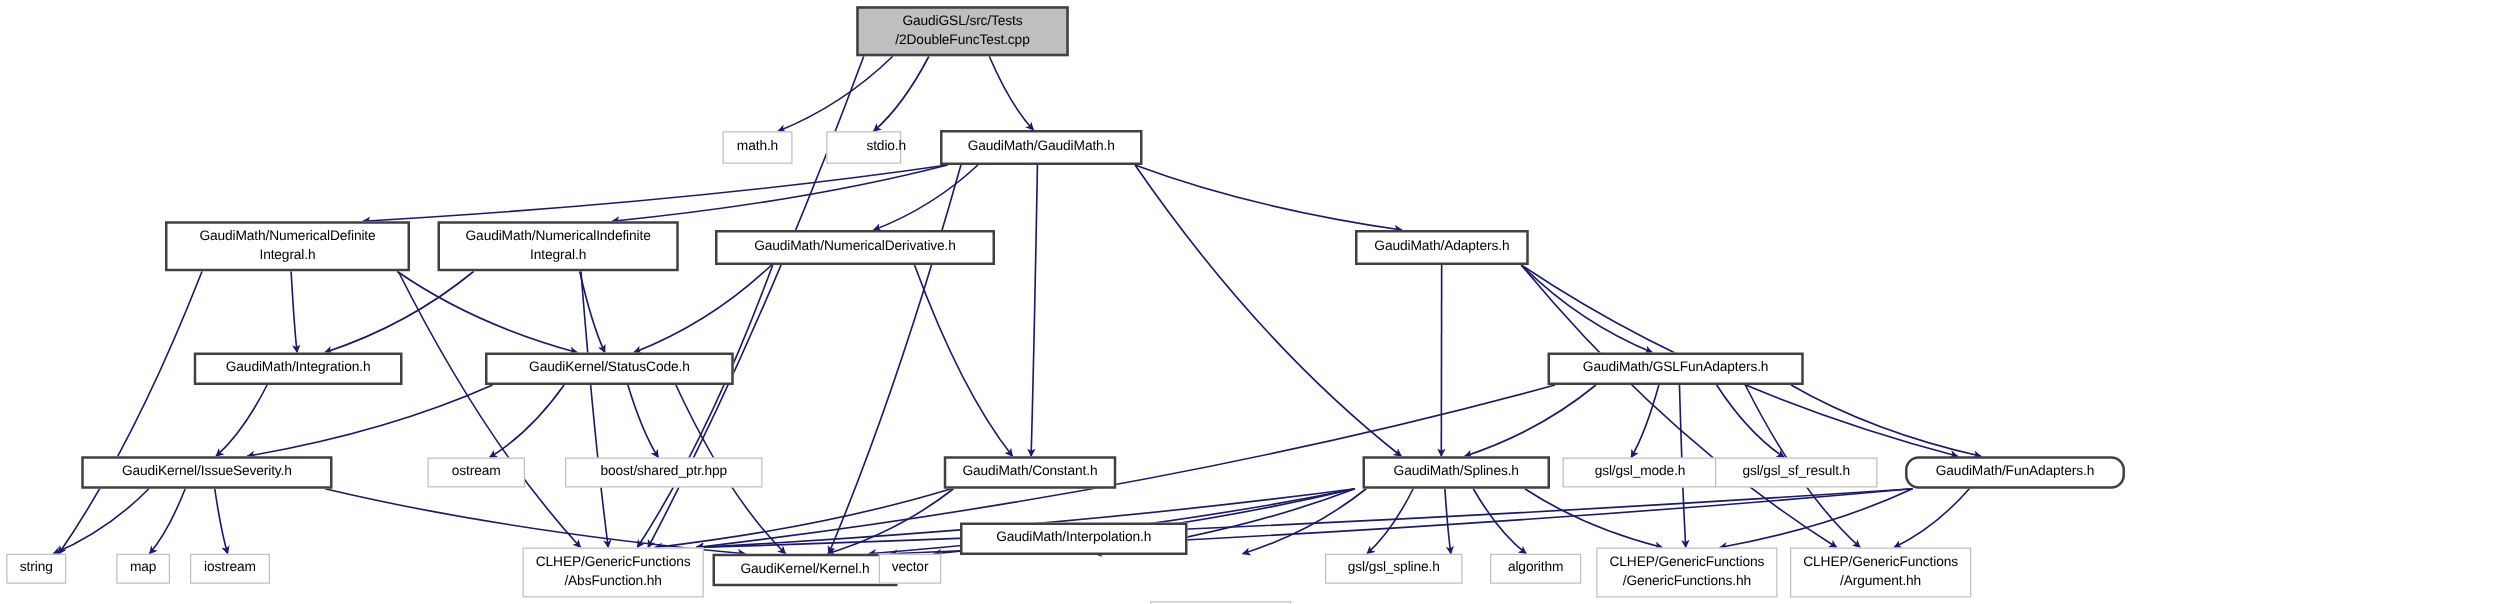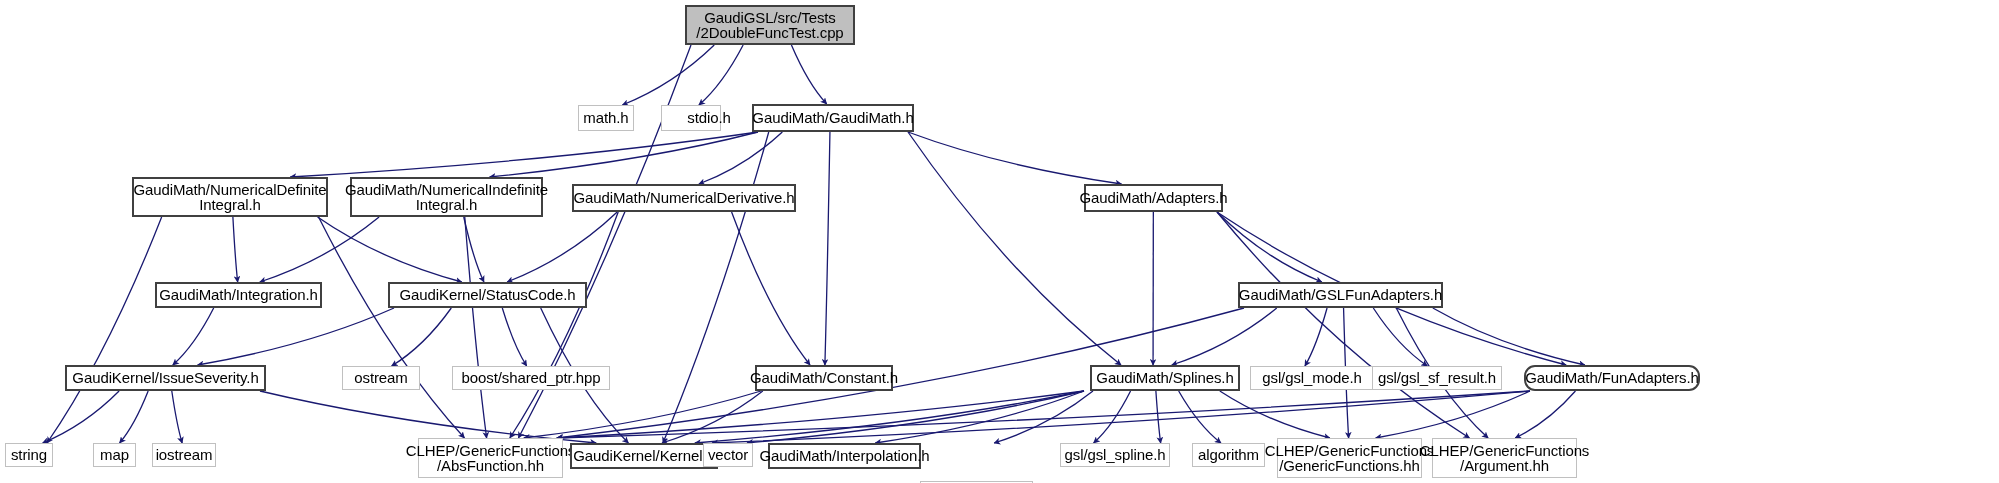--- a/index.html
+++ b/index.html
@@ -26,21 +26,21 @@
   .node {
     position: absolute;
     box-sizing: border-box;
     display: flex;
     align-items: center;
     justify-content: center;
     text-align: center;
     background: #ffffff;
     border: 1px solid #c0c0c0;
     color: #000000;
-    font-size: 15px;
+    font-size: 11px;
     line-height: 15.5px;
     letter-spacing: -0.1px;
     white-space: pre-line;
     z-index: 2;
   }
   .node.strong {
     border: 2px solid #404040;
   }
   .node.root {
     background: #bfbfbf;
@@ -139,21 +139,21 @@
       <div class="node" style="left: 1250px; top: 366px; width: 124px; height: 24px;">gsl/gsl_mode.h</div>
       <div class="node" style="left: 1372px; top: 366px; width: 130px; height: 24px;">gsl/gsl_sf_result.h</div>
       <div class="node strong" style="left: 1524px; top: 365px; width: 176px; height: 26px; border-radius: 11px;">GaudiMath/FunAdapters.h</div>
       <div class="node" style="left: 5px; top: 443px; width: 48px; height: 24px;">string</div>
       <div class="node" style="left: 93px; top: 443px; width: 43px; height: 24px;">map</div>
       <div class="node" style="left: 152px; top: 443px; width: 64px; height: 24px;">iostream</div>
       <div class="node" style="left: 418px; top: 438px; width: 145px; height: 40px;">CLHEP/GenericFunctions
 /AbsFunction.hh</div>
       <div class="node strong" style="left: 570px; top: 443px; width: 148px; height: 26px;">GaudiKernel/Kernel.h</div>
       <div class="node" style="left: 703px; top: 443px; width: 50px; height: 24px;">vector</div>
-      <div class="node strong" style="left: 768px; top: 443px; width: 153px; height: 26px;">GaudiMath/Interpolation.h</div>
+      <div class="node strong" style="left: 768px; top: 418px; width: 182px; height: 26px;">GaudiMath/Interpolation.h</div>
       <div class="node" style="left: 920px; top: 443px; width: 113px; height: 24px; margin-top: 38px;">gsl/gsl_interp.h</div>
       <div class="node" style="left: 1032px; top: 443px; width: 110px; height: 24px; margin-left: 28px;">gsl/gsl_spline.h</div>
       <div class="node" style="left: 1133px; top: 443px; width: 57px; height: 20px; margin-top: 47px;">utility</div>
       <div class="node" style="left: 1192px; top: 443px; width: 73px; height: 24px;">algorithm</div>
       <div class="node" style="left: 1277px; top: 438px; width: 145px; height: 40px;">CLHEP/GenericFunctions
 /GenericFunctions.hh</div>
       <div class="node" style="left: 1432px; top: 438px; width: 145px; height: 40px;">CLHEP/GenericFunctions
 /Argument.hh</div>
     </div>
 </div>

